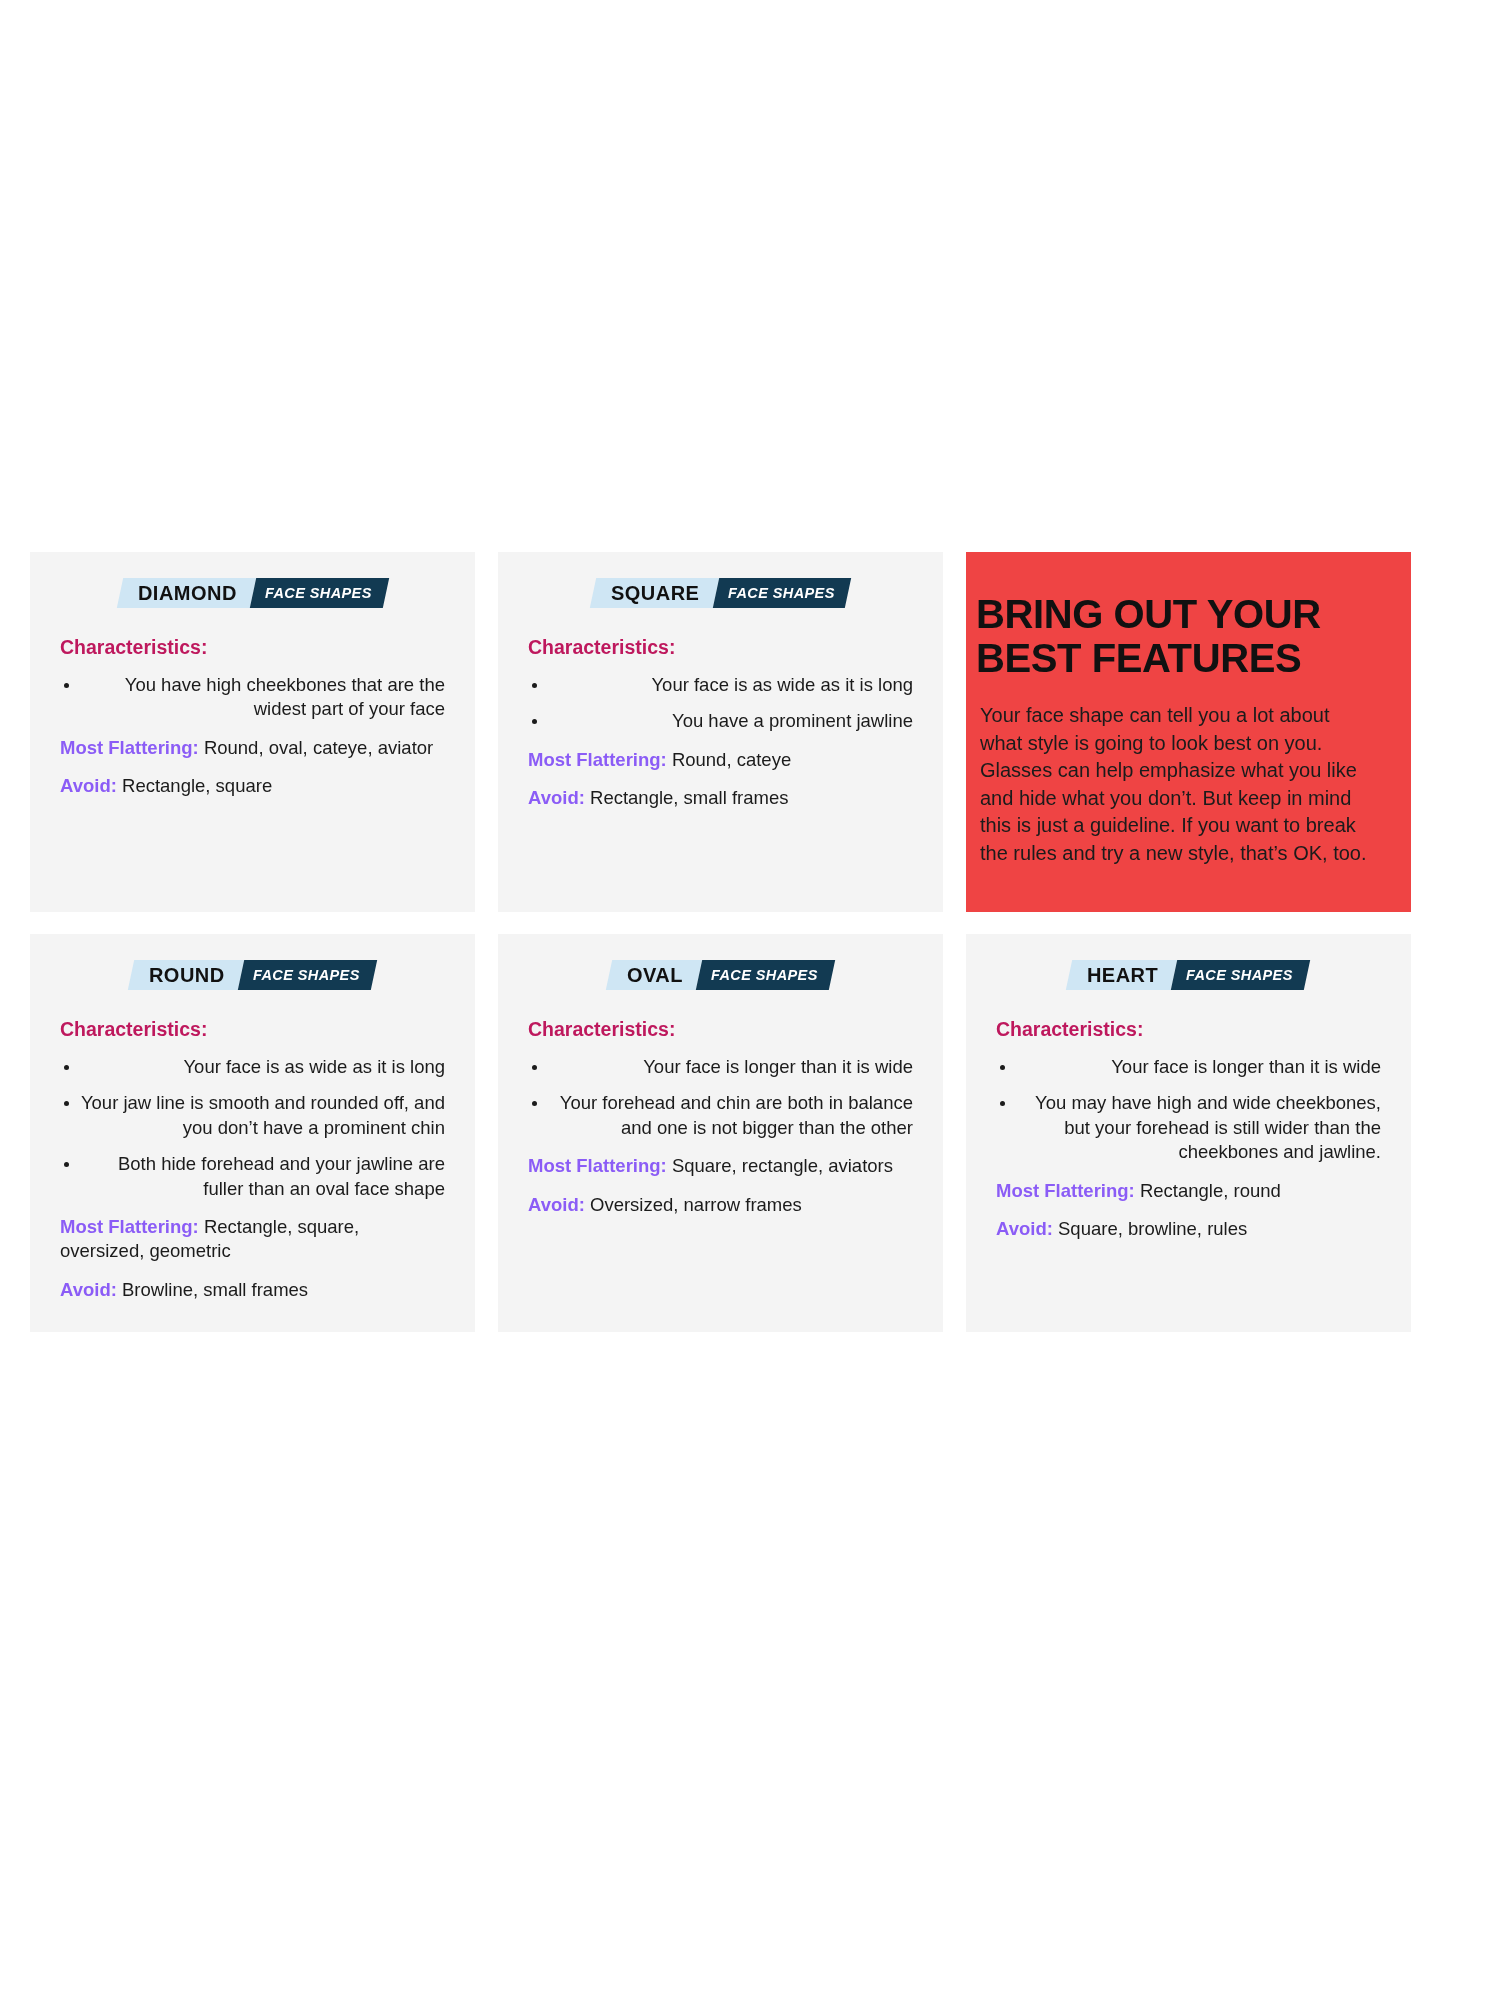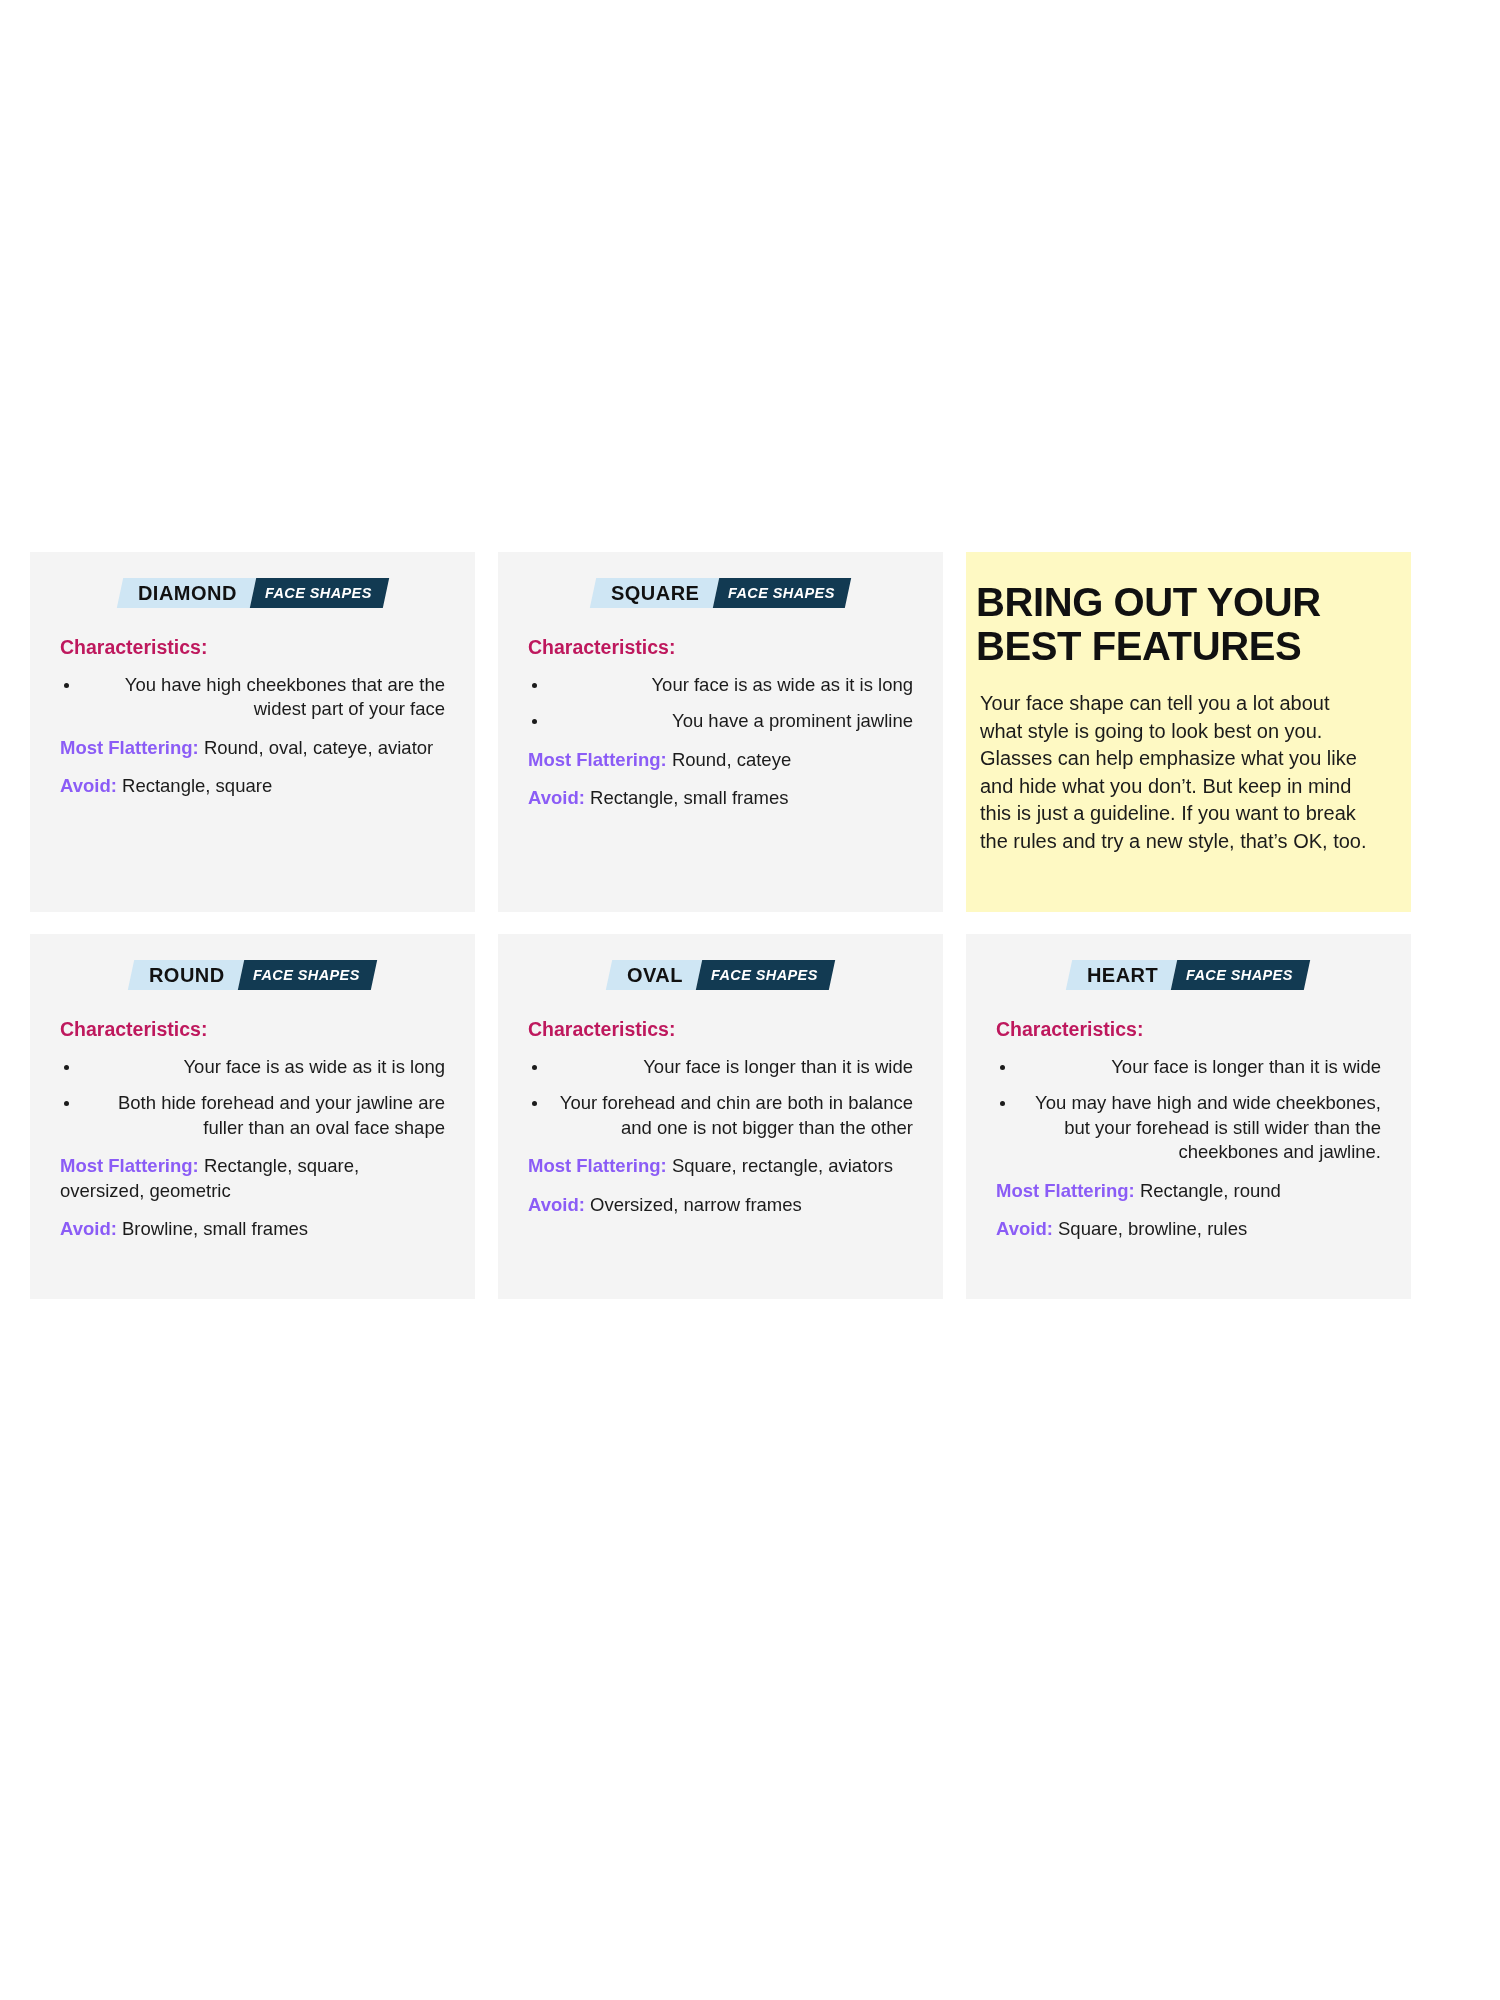--- a/index.html
+++ b/index.html
@@ -45,22 +45,22 @@
 
   .card {
     background: #f4f4f4;
     padding: 26px 30px 30px 30px;
     box-sizing: border-box;
     min-height: 360px;
   }
   .card.tall { min-height: 365px; }
 
   .card.intro {
-    background: #fef9c3;
-    padding: 24px 34px 30px 10px;
+    background: #ef4444;
+    padding: 36px 34px 30px 10px;
   }
 
   
   .banner {
     display: flex;
     justify-content: center;
     align-items: stretch;
     height: 30px;
     margin-bottom: 28px;
   }
@@ -215,20 +215,21 @@
               <span>ROUND</span>
             </div>
             <div class="banner-right">
               <span>FACE SHAPES</span>
             </div>
           </div>
         </div>
         <h3 class="char-head">Characteristics:</h3>
         <ul class="chars">
           <li>Your face is as wide as it is long</li>
+          <li>Your jaw line is smooth and rounded off, and you don’t have a prominent chin</li>
           <li>Both hide forehead and your jawline are fuller than an oval face shape</li>
         </ul>
         <p class="line"><b>Most Flattering:</b> <span>Rectangle, square, oversized, geometric</span></p>
         <p class="line"><b>Avoid:</b> <span>Browline, small frames</span></p>
       </div>
 
       <div class="card tall">
         <div class="banner">
           <div class="banner-inner">
             <div class="banner-left">

